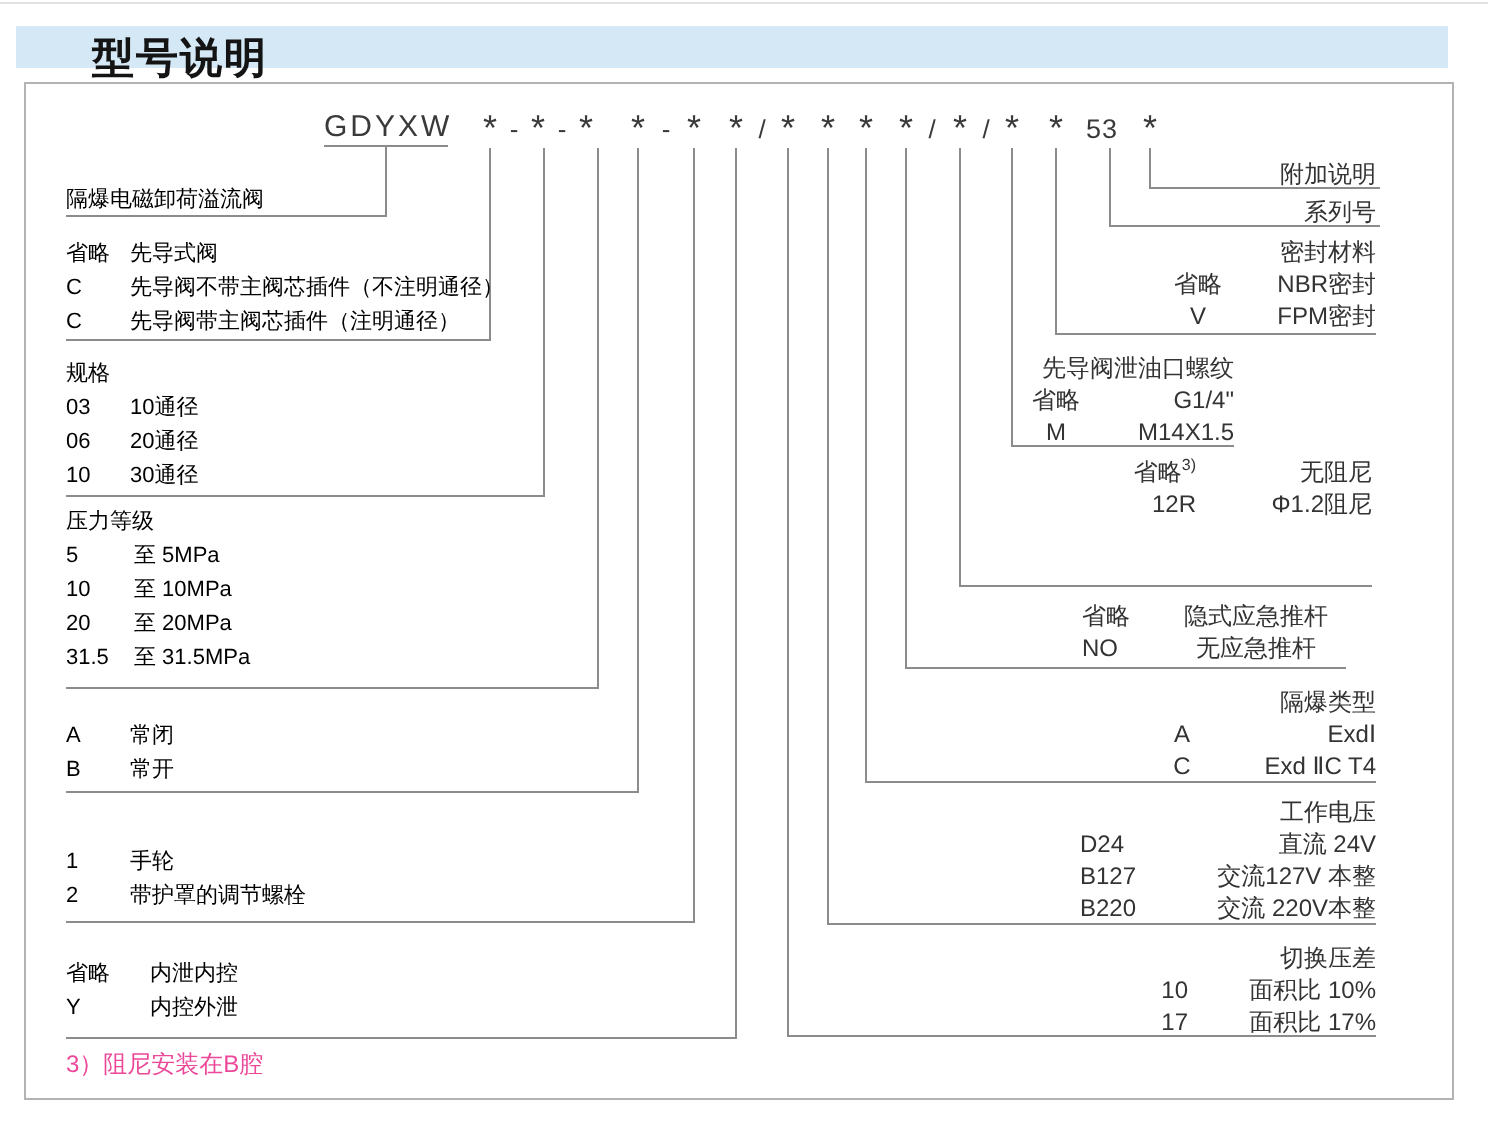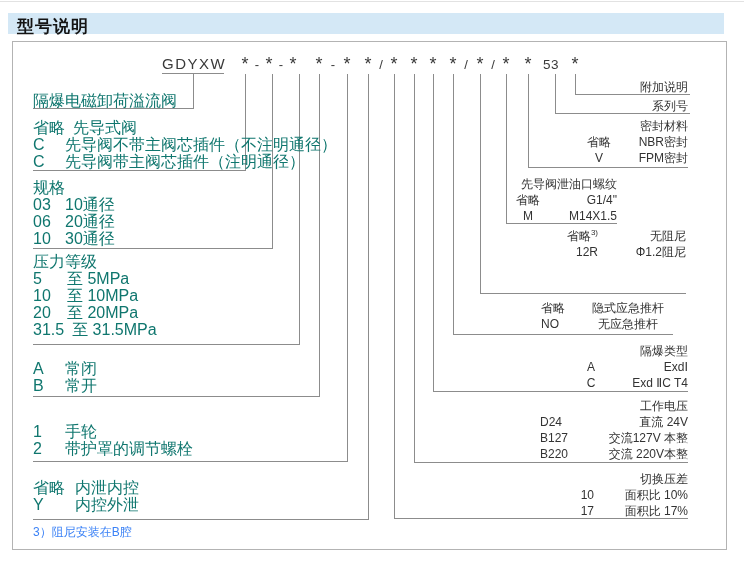--- a/index.html
+++ b/index.html
@@ -3,46 +3,46 @@
 <meta charset="utf-8">
 <style>
   html,body{margin:0;padding:0}
   body{
     width:744px;height:572px;position:relative;background:#ffffff;
     font-family:"Liberation Sans","DejaVu Sans",sans-serif;color:#333;
     overflow:hidden;
   }
   .topline{position:absolute;top:1px;left:0;width:744px;height:1px;background:#e2e2e2}
   .titlebar{position:absolute;left:8px;top:13px;width:716px;height:21px;background:#d4e8f6}
-  .titlebar .t{position:absolute;left:9px;top:2px;font-size:17px;font-weight:bold;color:#141414;letter-spacing:1px}
+  .titlebar .t{position:absolute;left:38px;top:2px;font-size:21px;font-weight:bold;color:#141414;letter-spacing:1px}
   .box{position:absolute;left:12px;top:41px;width:713px;height:507px;border:1px solid #b3b3b3;background:#fff}
   svg.lines{position:absolute;left:0;top:0;pointer-events:none}
 
   
   .prefix{position:absolute;left:162px;top:55px;font-size:15px;font-weight:400;letter-spacing:1.5px;color:#3a3a3a;white-space:nowrap}
   .tok{position:absolute;transform:translateX(-50%);color:#3a3a3a;white-space:nowrap}
   .tok.star{top:54px;font-size:18px}
   .tok.sep{top:57px;font-size:13px}
   .tok.num{top:57px;font-size:13.5px;letter-spacing:.5px}
 
   
-  .lg{position:absolute;font-size:16px;line-height:17px;color:#0f766e;white-space:nowrap}
+  .lg{position:absolute;font-size:11px;line-height:17px;color:#000000;white-space:nowrap}
   .lrow{display:flex}
   .lh{display:block}
   .lc{min-width:24px;margin-right:8px}
   .lg.g7 .lc{min-width:34px}
   .lg.g4 .lc{min-width:26px}
   #lg0{left:33px;top:92px}
   #lg1{left:33px;top:119px}
   #lg2{left:33px;top:179px}
   #lg3{left:33px;top:253px}
   #lg4{left:33px;top:360px}
   #lg5{left:33px;top:423px}
   #lg6{left:33px;top:479px}
-  .fn{position:absolute;left:33px;top:524px;font-size:12px;color:#3b82f6}
+  .fn{position:absolute;left:33px;top:524px;font-size:12px;color:#ec4899}
 
   
   .rg{position:absolute;font-size:12px;line-height:16px;color:#333;text-align:right;white-space:nowrap}
   .rh{display:block;}
   .rrow{display:flex;justify-content:flex-end;gap:12px}
   .rc,.rd{white-space:nowrap}
   #rg0{right:56px;top:79px}
   #rg1{right:56px;top:98px}
   #rg2{right:56px;top:118px}
   #rg3{right:127px;top:176px}

